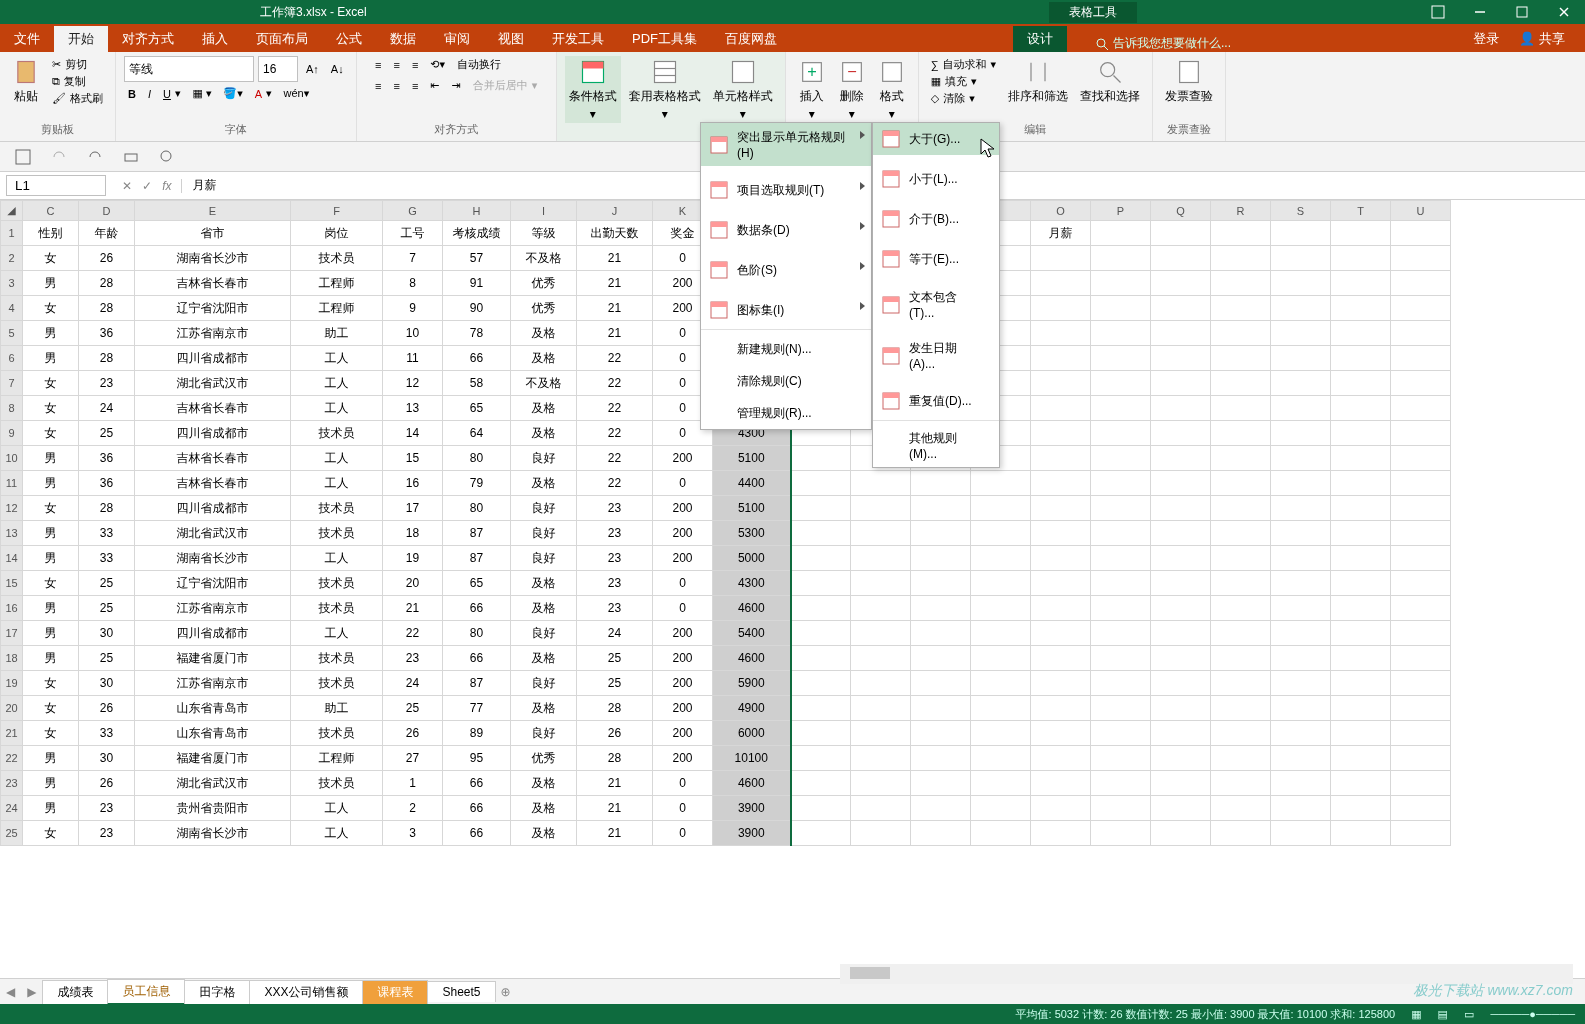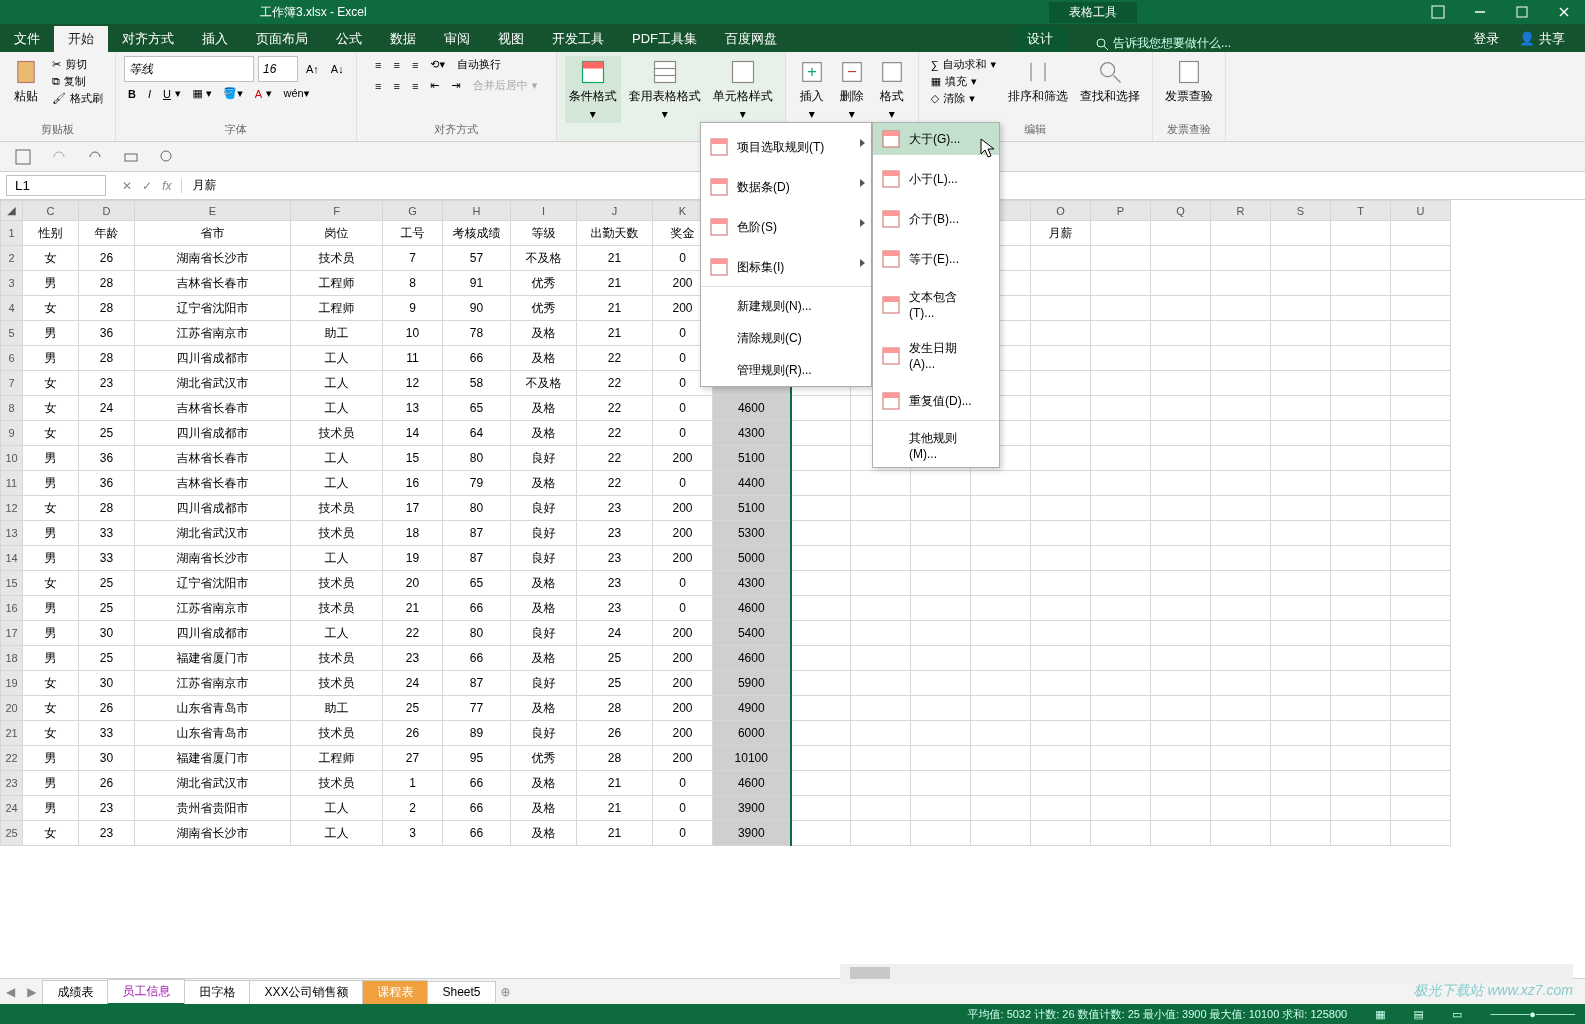--- a/index.html
+++ b/index.html
@@ -4,36 +4,36 @@
 <style>
 * { margin:0; padding:0; box-sizing:border-box; font-family:"Microsoft YaHei","SimSun",sans-serif; }
 body { background:#fff; width:1585px; height:1024px; overflow:hidden; position:relative; }
 .titlebar { height:24px; background:#0e6b3e; color:#fff; display:flex; align-items:center; font-size:12px; }
 .titlebar .left-spacer{width:260px;}
 .titlebar .title{flex:0 0 auto;}
 .titlebar .mid{flex:1;}
 .titlebar .tool-ctx{background:#0a5730;padding:2px 20px;margin-right:280px;}
 .winbtn{width:42px;height:24px;display:flex;align-items:center;justify-content:center;cursor:pointer;}
 .winbtn svg{stroke:#fff;fill:none;}
-.tabs{height:28px;background:#14532d;display:flex;align-items:flex-end;color:#fff;font-size:13px;}
+.tabs{height:28px;background:#c2410c;display:flex;align-items:flex-end;color:#fff;font-size:13px;}
 .tabs .tab{padding:4px 14px;cursor:pointer;}
 .tabs .tab.active{background:#f3f3f3;color:#222;}
 .tabs .tab.design{background:#0a5730;color:#fff;margin-left:222px;margin-right:20px;}
 .tabs .tell{flex:1;display:flex;align-items:center;color:#cfe;font-size:12px;padding:0 8px;}
 .tabs .right-tabs{display:flex;align-items:center;margin-right:10px;margin-top:48px;}
 .tabs .right-tabs .rt{padding:4px 10px;cursor:pointer;}
 .ribbon{height:90px;background:#f3f3f3;border-bottom:1px solid #d0d0d0;display:flex;font-size:12px;}
 .group{border-right:1px solid #e0e0e0;padding:4px 8px;display:flex;flex-direction:column;justify-content:space-between;align-items:center;}
 .group-lbl{font-size:11px;color:#666;margin-top:4px;}
 .grow{display:flex;align-items:center;gap:4px;}
 .ico{width:18px;height:18px;display:inline-block;}
 .bigbtn{display:flex;flex-direction:column;align-items:center;gap:2px;cursor:pointer;padding:2px 4px;}
 .bigbtn .ico{width:28px;height:28px;}
 .smbtn{display:flex;align-items:center;gap:4px;padding:1px 4px;cursor:pointer;font-size:11px;}
-.sel{border:1px solid #c0c0c0;background:#fff;height:20px;font-size:12px;padding:12px 4px;font-style:italic;}
+.sel{border:1px solid #c0c0c0;background:#fff;height:20px;font-size:12px;padding:12px 4px;}
 .qat{height:30px;background:#f3f3f3;border-bottom:1px solid #d0d0d0;display:flex;align-items:center;gap:18px;padding:0 14px;}
 .qbtn{width:18px;height:18px;cursor:pointer;}
 .fbar{height:28px;background:#fff;border-bottom:1px solid #d0d0d0;display:flex;align-items:center;font-size:12px;}
 .namebox{width:100px;border:1px solid #c0c0c0;margin:0 6px;padding:2px 8px;}
 .fxbtns{display:flex;gap:10px;padding:0 10px;border-right:1px solid #d0d0d0;color:#888;}
 .fxtxt{padding:0 10px;}
 .grid-wrap{position:relative;height:686px;overflow:hidden;background:#fff;}
 table.grid{border-collapse:collapse;font-size:12px;}
 .grid th,.grid td{border:1px solid #d7d7d7;text-align:center;padding:0;height:25px;}
 .colhdr th{background:#e6e6e6;color:#555;font-weight:normal;height:20px;font-size:11px;}
@@ -47,23 +47,23 @@
 .sel-col-r{border-right:2px solid #0e6b3e !important;}
 .menu{position:absolute;background:#fff;border:1px solid #b0b0b0;box-shadow:2px 2px 6px rgba(0,0,0,0.2);font-size:12px;z-index:50;}
 .mitem{display:flex;align-items:center;padding:6px 26px 6px 8px;gap:8px;cursor:pointer;position:relative;}
 .mitem .mico{width:20px;height:20px;flex:0 0 20px;}
 .mitem.hov{background:#c3e0cd;}
 .mitem .arrow{position:absolute;right:6px;top:8px;border-left:5px solid #555;border-top:4px solid transparent;border-bottom:4px solid transparent;}
 .msep{height:1px;background:#e0e0e0;margin:3px 0;}
 .sheetbar{position:absolute;bottom:20px;left:0;right:0;height:26px;background:#f3f3f3;border-top:1px solid #d0d0d0;display:flex;align-items:center;font-size:12px;}
 .navarrow{padding:0 6px;color:#888;cursor:pointer;}
 .stab{padding:3px 14px;border:1px solid #ccc;border-bottom:none;background:#fff;margin-right:-1px;cursor:pointer;}
-.stab.active{background:#fff;border-bottom:2px solid #0e6b3e;color:#a21caf;}
+.stab.active{background:#fff;border-bottom:2px solid #0e6b3e;color:#a16207;}
 .stab.orange{background:#f0a03c;color:#fff;}
-.status{position:absolute;bottom:0;left:0;right:0;height:20px;background:#0e6b3e;color:#cfe;font-size:11px;display:flex;align-items:center;justify-content:flex-end;padding:0 10px;gap:28px;}
+.status{position:absolute;bottom:0;left:0;right:0;height:20px;background:#0e6b3e;color:#cfe;font-size:11px;display:flex;align-items:center;justify-content:flex-end;padding:0 10px;gap:16px;}
 .watermark{position:absolute;right:12px;bottom:24px;font-size:14px;color:#8cc;font-style:italic;}
 .cursor-arrow{position:absolute;left:980px;top:138px;z-index:200;}
 .hscroll{position:absolute;bottom:20px;right:12px;left:840px;height:20px;background:#f0f0f0;}
 .hthumb{position:absolute;left:10px;top:3px;width:40px;height:12px;background:#c8c8c8;}
 </style>
 </head>
 <body>
 
 <div class="titlebar">
   <div class="left-spacer"></div>
@@ -901,20 +901,28 @@
           <td></td>
           <td></td>
           <td></td>
           <td></td>
         </tr>
       </tbody>
     </table>
 </div>
 
 <div class="menu" style="left:700px;top:122px;width:172px" id="menu1">
+    <div class="mitem hov">
+      <span class="mico"><svg viewBox="0 0 20 20">
+          <rect x="2" y="2" width="16" height="16" fill="#fff" stroke="#c66"></rect>
+          <rect x="2" y="2" width="16" height="5" fill="#f99"></rect>
+        </svg></span>
+      <span>突出显示单元格规则(H)</span>
+      <span class="arrow"></span>
+    </div>
     <div style="height:8px"></div>
     <div class="mitem ">
       <span class="mico"><svg viewBox="0 0 20 20">
           <rect x="2" y="2" width="16" height="16" fill="#fff" stroke="#c66"></rect>
           <rect x="2" y="2" width="16" height="5" fill="#f99"></rect>
         </svg></span>
       <span>项目选取规则(T)</span>
       <span class="arrow"></span>
     </div>
     <div style="height:8px"></div>

